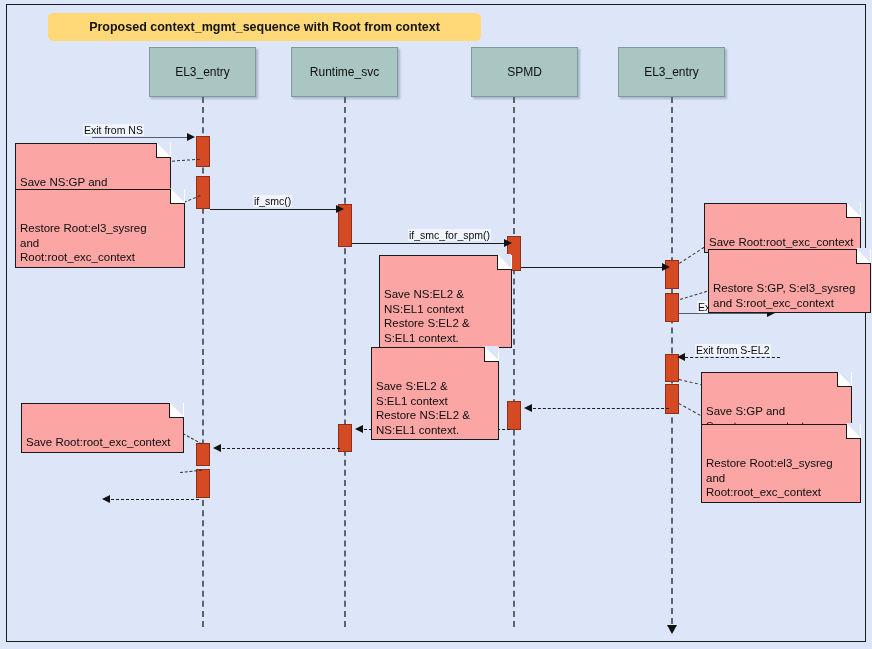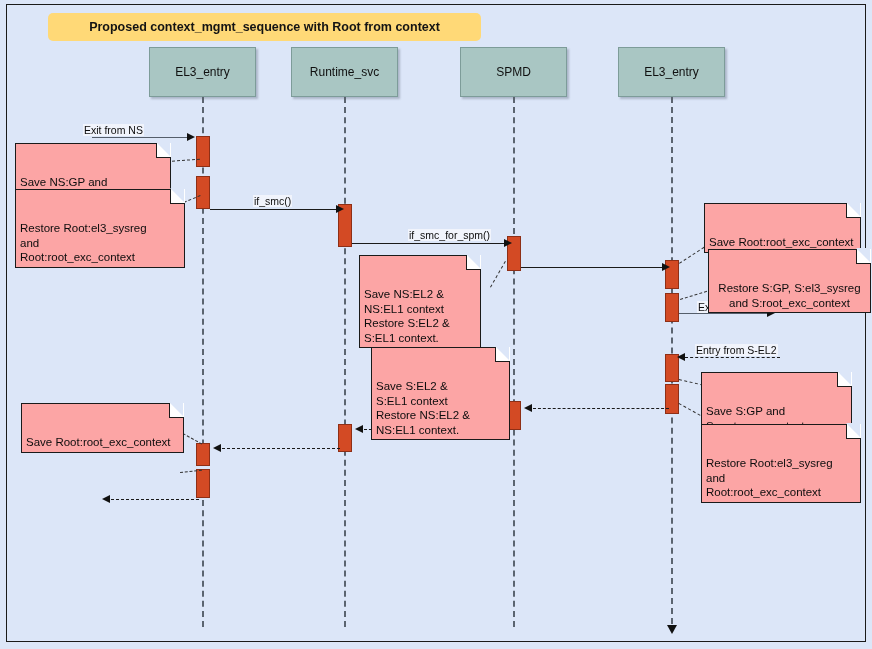--- a/index.html
+++ b/index.html
@@ -161,21 +161,21 @@
   <div id="diagram-frame">
 
     <div id="title-banner">Proposed context_mgmt_sequence with Root from context</div>
 
     <div class="participant" style="left:142px; top:42px; width:107px;">
       <span>EL3_entry</span>
     </div>
     <div class="participant" style="left:284px; top:42px; width:107px;">
       <span>Runtime_svc</span>
     </div>
-    <div class="participant" style="left:453px; top:42px; width:107px;">
+    <div class="participant" style="left:464px; top:42px; width:107px;">
       <span>SPMD</span>
     </div>
     <div class="participant" style="left:611px; top:42px; width:107px;">
       <span>EL3_entry</span>
     </div>
 
     <div class="lifeline" style="left:195px; top:92px; height:530px;"></div>
     <div class="lifeline" style="left:337px; top:92px; height:530px;"></div>
     <div class="lifeline" style="left:506px; top:92px; height:530px;"></div>
     <div class="lifeline" style="left:664px; top:92px; height:527px;"></div>
@@ -211,21 +211,21 @@
 
     <div class="msg-line" style="left:514px; top:262px; width:146px;"></div>
     <div class="arrow-right" style="left:655px; top:257.5px;"></div>
 
     <div class="msg-line thick" style="left:672px; top:308px; width:92px;"></div>
     <div class="arrow-right" style="left:760px; top:303.5px;"></div>
     <div class="msg-label" style="left:690px; top:296px;">Exit to S-EL2</div>
 
     <div class="msg-line dashed" style="left:678px; top:352px; width:95px;"></div>
     <div class="arrow-left" style="left:670px; top:347.5px;"></div>
-    <div class="msg-label" style="left:688px; top:339px;">Entry from S-EL2</div>
+    <div class="msg-label" style="left:688px; top:339px;">Exit from S-EL2</div>
 
     <div class="msg-line dashed" style="left:526px; top:403px; width:136px;"></div>
     <div class="arrow-left" style="left:517px; top:398.5px;"></div>
 
     <div class="msg-line dashed" style="left:357px; top:424px; width:146px;"></div>
     <div class="arrow-left" style="left:348px; top:419.5px;"></div>
 
     <div class="msg-line dashed" style="left:215px; top:443px; width:118px;"></div>
     <div class="arrow-left" style="left:206px; top:438.5px;"></div>
 
@@ -249,40 +249,40 @@
 NS:Root_exc_context</span>
     </div>
 
     <div class="note" style="left:8px; top:184px; width:170px;">
       <span class="note-fold"></span>
       <span>Restore Root:el3_sysreg
 and
 Root:root_exc_context</span>
     </div>
 
-    <div class="note" style="left:352px; top:250px; width:122px;">
+    <div class="note" style="left:372px; top:250px; width:133px;">
       <span class="note-fold"></span>
       <span>Save NS:EL2 &amp;
 NS:EL1 context
 Restore S:EL2 &amp;
 S:EL1 context.</span>
     </div>
 
     <div class="note" style="left:697px; top:198px; width:157px;">
       <span class="note-fold"></span>
       <span>Save Root:root_exc_context</span>
     </div>
 
-    <div class="note" style="left:701px; top:244px; width:163px;text-align:center;">
+    <div class="note" style="left:701px; top:244px; width:163px;">
       <span class="note-fold"></span>
       <span>Restore S:GP, S:el3_sysreg
 and S:root_exc_context</span>
     </div>
 
-    <div class="note" style="left:364px; top:342px; width:139px;">
+    <div class="note" style="left:364px; top:342px; width:128px;">
       <span class="note-fold"></span>
       <span>Save S:EL2 &amp;
 S:EL1 context
 Restore NS:EL2 &amp;
 NS:EL1 context.</span>
     </div>
 
     <div class="note" style="left:694px; top:367px; width:151px;">
       <span class="note-fold"></span>
       <span>Save S:GP and

